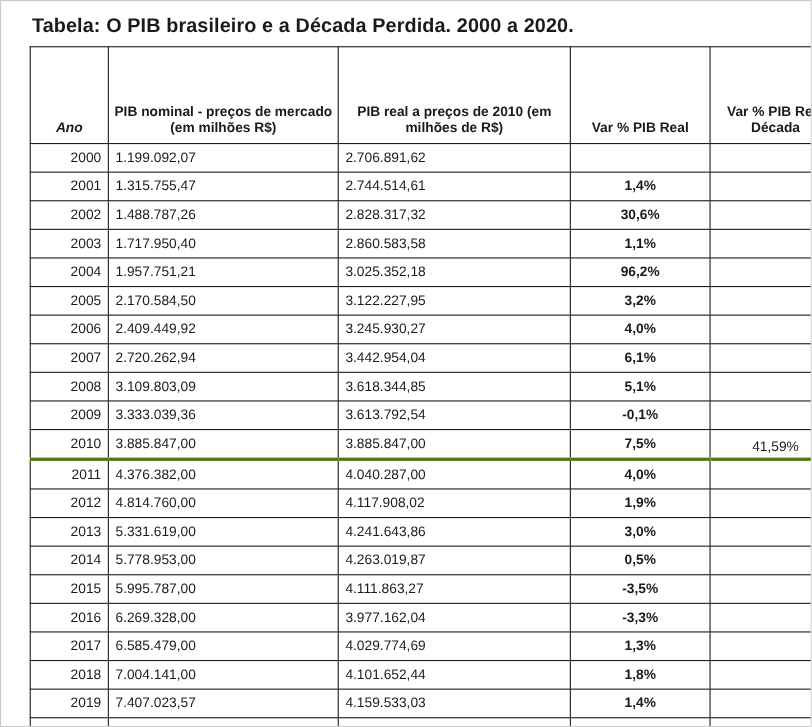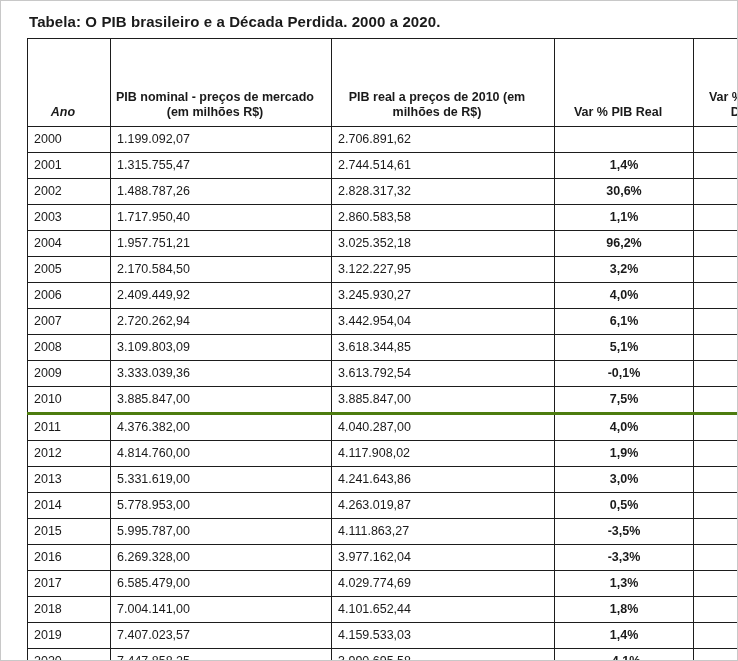--- a/index.html
+++ b/index.html
@@ -19,57 +19,57 @@
     border: 1px solid #c8c8c8;
     overflow: hidden;
   }
   .inner {
     position: absolute;
     left: 16px;
     top: 8px;
     width: 706px;
   }
   .title {
-    font-size: 15px;
+    font-size: 18px;
     font-weight: bold;
     color: #1a1a1a;
     padding: 4px 0 8px 12px;
     letter-spacing: 0.1px;
   }
   table.pib {
     border-collapse: collapse;
     width: 694px;
     margin-left: 10px;
     table-layout: fixed;
   }
   table.pib th, table.pib td {
     border: 1px solid #1d1d1d;
     font-size: 12.5px;
     color: #1a1a1a;
   }
   table.pib thead th {
     font-weight: bold;
     text-align: center;
     vertical-align: bottom;
-    padding: 4px 16px 5px 4px;
+    padding: 4px 4px 5px 4px;
     line-height: 1.25;
     height: 78px;
   }
   th.c-ano   { width: 62px; vertical-align: bottom; font-style: italic; }
   th.c-nom   { width: 200px; }
   th.c-real  { width: 202px; }
   th.c-var   { width: 118px; }
   th.c-dec   { width: 110px; }
 
   table.pib tbody td {
     padding: 2px 6px;
     height: 21px;
     line-height: 1.2;
   }
-  td.ano { text-align: left; }
+  td.ano { text-align: right; }
   td.num { text-align: left; }
   td.var { text-align: center; font-weight: bold; }
   td.dec { text-align: center; vertical-align: bottom; padding-bottom: 3px; }
   td.blank { border-left: 1px solid #1d1d1d; border-right: 1px solid #1d1d1d; border-top: none; border-bottom: none; }
   td.dec-cell { border-left: 1px solid #1d1d1d; border-right: 1px solid #1d1d1d; border-top: none; }
 
   tr.decade-end td { border-bottom: 3px solid #4d7c0f; }
 </style>
 </head>
 <body>

